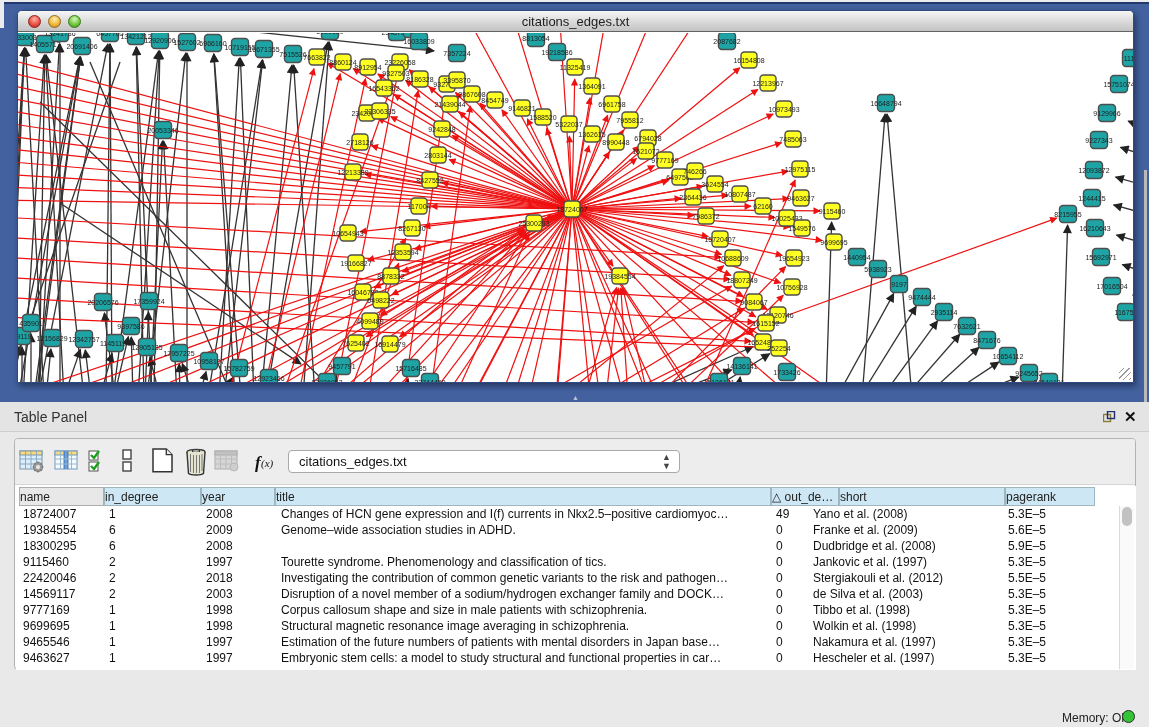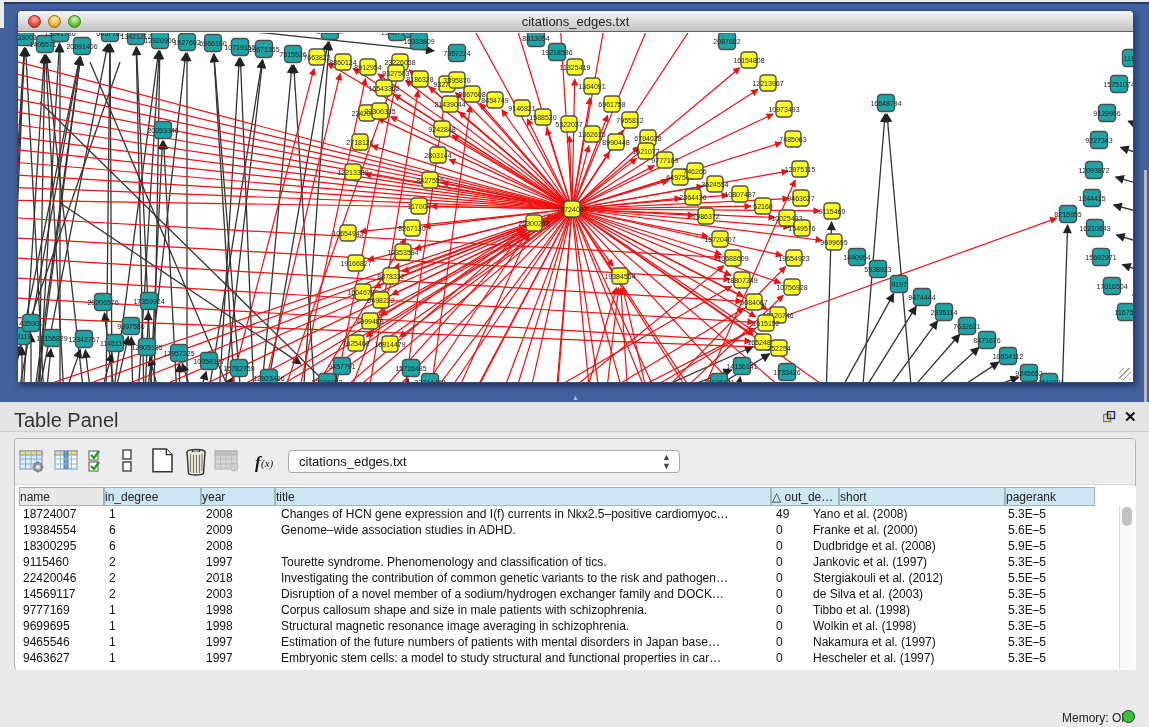--- a/index.html
+++ b/index.html
@@ -17,21 +17,21 @@
 #gwrap{position:absolute;left:0;top:22px;width:1115px;height:349px;overflow:hidden;background:#fff}
 svg .r{stroke:#ef1010;stroke-width:1.2;fill:none}
 svg .b{stroke:#333;stroke-width:1.3;fill:none}
 svg .nl{font-family:"Liberation Sans",sans-serif;font-size:7px;fill:#222;text-anchor:middle}
 
 #grip{position:absolute;right:2px;bottom:2px;width:12px;height:12px;background:
  repeating-linear-gradient(135deg,transparent 0 3px,#9a9a9a 3px 4px)}
 
 #panel{position:absolute;left:0;top:402px;width:1149px;height:325px;background:#e9e9e9}
 #phead{position:absolute;left:0;top:0;width:100%;height:30px;background:#e4e4e4;border-bottom:1px solid #cfcfcf}
-#phead .t{position:absolute;left:14px;top:7px;font-size:20px;color:#333}
+#phead .t{position:absolute;left:14px;top:7px;font-size:14px;color:#333}
 #pclose{position:absolute;left:1124px;top:6px;font-size:15px;font-weight:bold;color:#111}
 #pfloat{position:absolute;left:1103px;top:9px;width:13px;height:13px}
 #inner{position:absolute;left:14px;top:36px;width:1122px;height:232px;background:#fdfdfd;border:1px solid #b3b3b3;border-radius:4px}
 #toolbar{position:absolute;left:0;top:0;width:100%;height:46px;background:#ededed;border-bottom:1px solid #d5d5d5;border-radius:4px 4px 0 0}
 #combo{position:absolute;left:273px;top:11px;width:392px;height:23px;background:#fff;border:1px solid #a9a9a9;border-radius:4px;font-size:13px;color:#111;line-height:21px;padding-left:10px}
 #combo .ud{position:absolute;right:8px;top:2px;font-size:9px;color:#444;line-height:9px;text-align:center}
 
 #tbl{position:absolute;left:1px;top:47px;width:1120px;height:184px;background:#fff;overflow:hidden}
 .hr{position:absolute;left:3px;top:1px;height:19px}
 .hc{position:absolute;top:0;height:19px;background:#cde7f4;border:1px solid #9fb6bf;font-size:12px;color:#222;text-align:left;line-height:18px}
@@ -953,21 +953,21 @@
               <div class="c4">49</div>
               <div class="c5">Yano et al. (2008)</div>
               <div class="c6">5.3E–5</div>
             </div>
 <div class="tr">
               <div class="c0">19384554</div>
               <div class="c1">6</div>
               <div class="c2">2009</div>
               <div class="c3">Genome–wide association studies in ADHD.</div>
               <div class="c4">0</div>
-              <div class="c5">Franke et al. (2000)</div>
+              <div class="c5">Franke et al. (2009)</div>
               <div class="c6">5.6E–5</div>
             </div>
 <div class="tr">
               <div class="c0">18300295</div>
               <div class="c1">6</div>
               <div class="c2">2008</div>
               <div class="c4">0</div>
               <div class="c5">Dudbridge et al. (2008)</div>
               <div class="c6">5.9E–5</div>
             </div>

